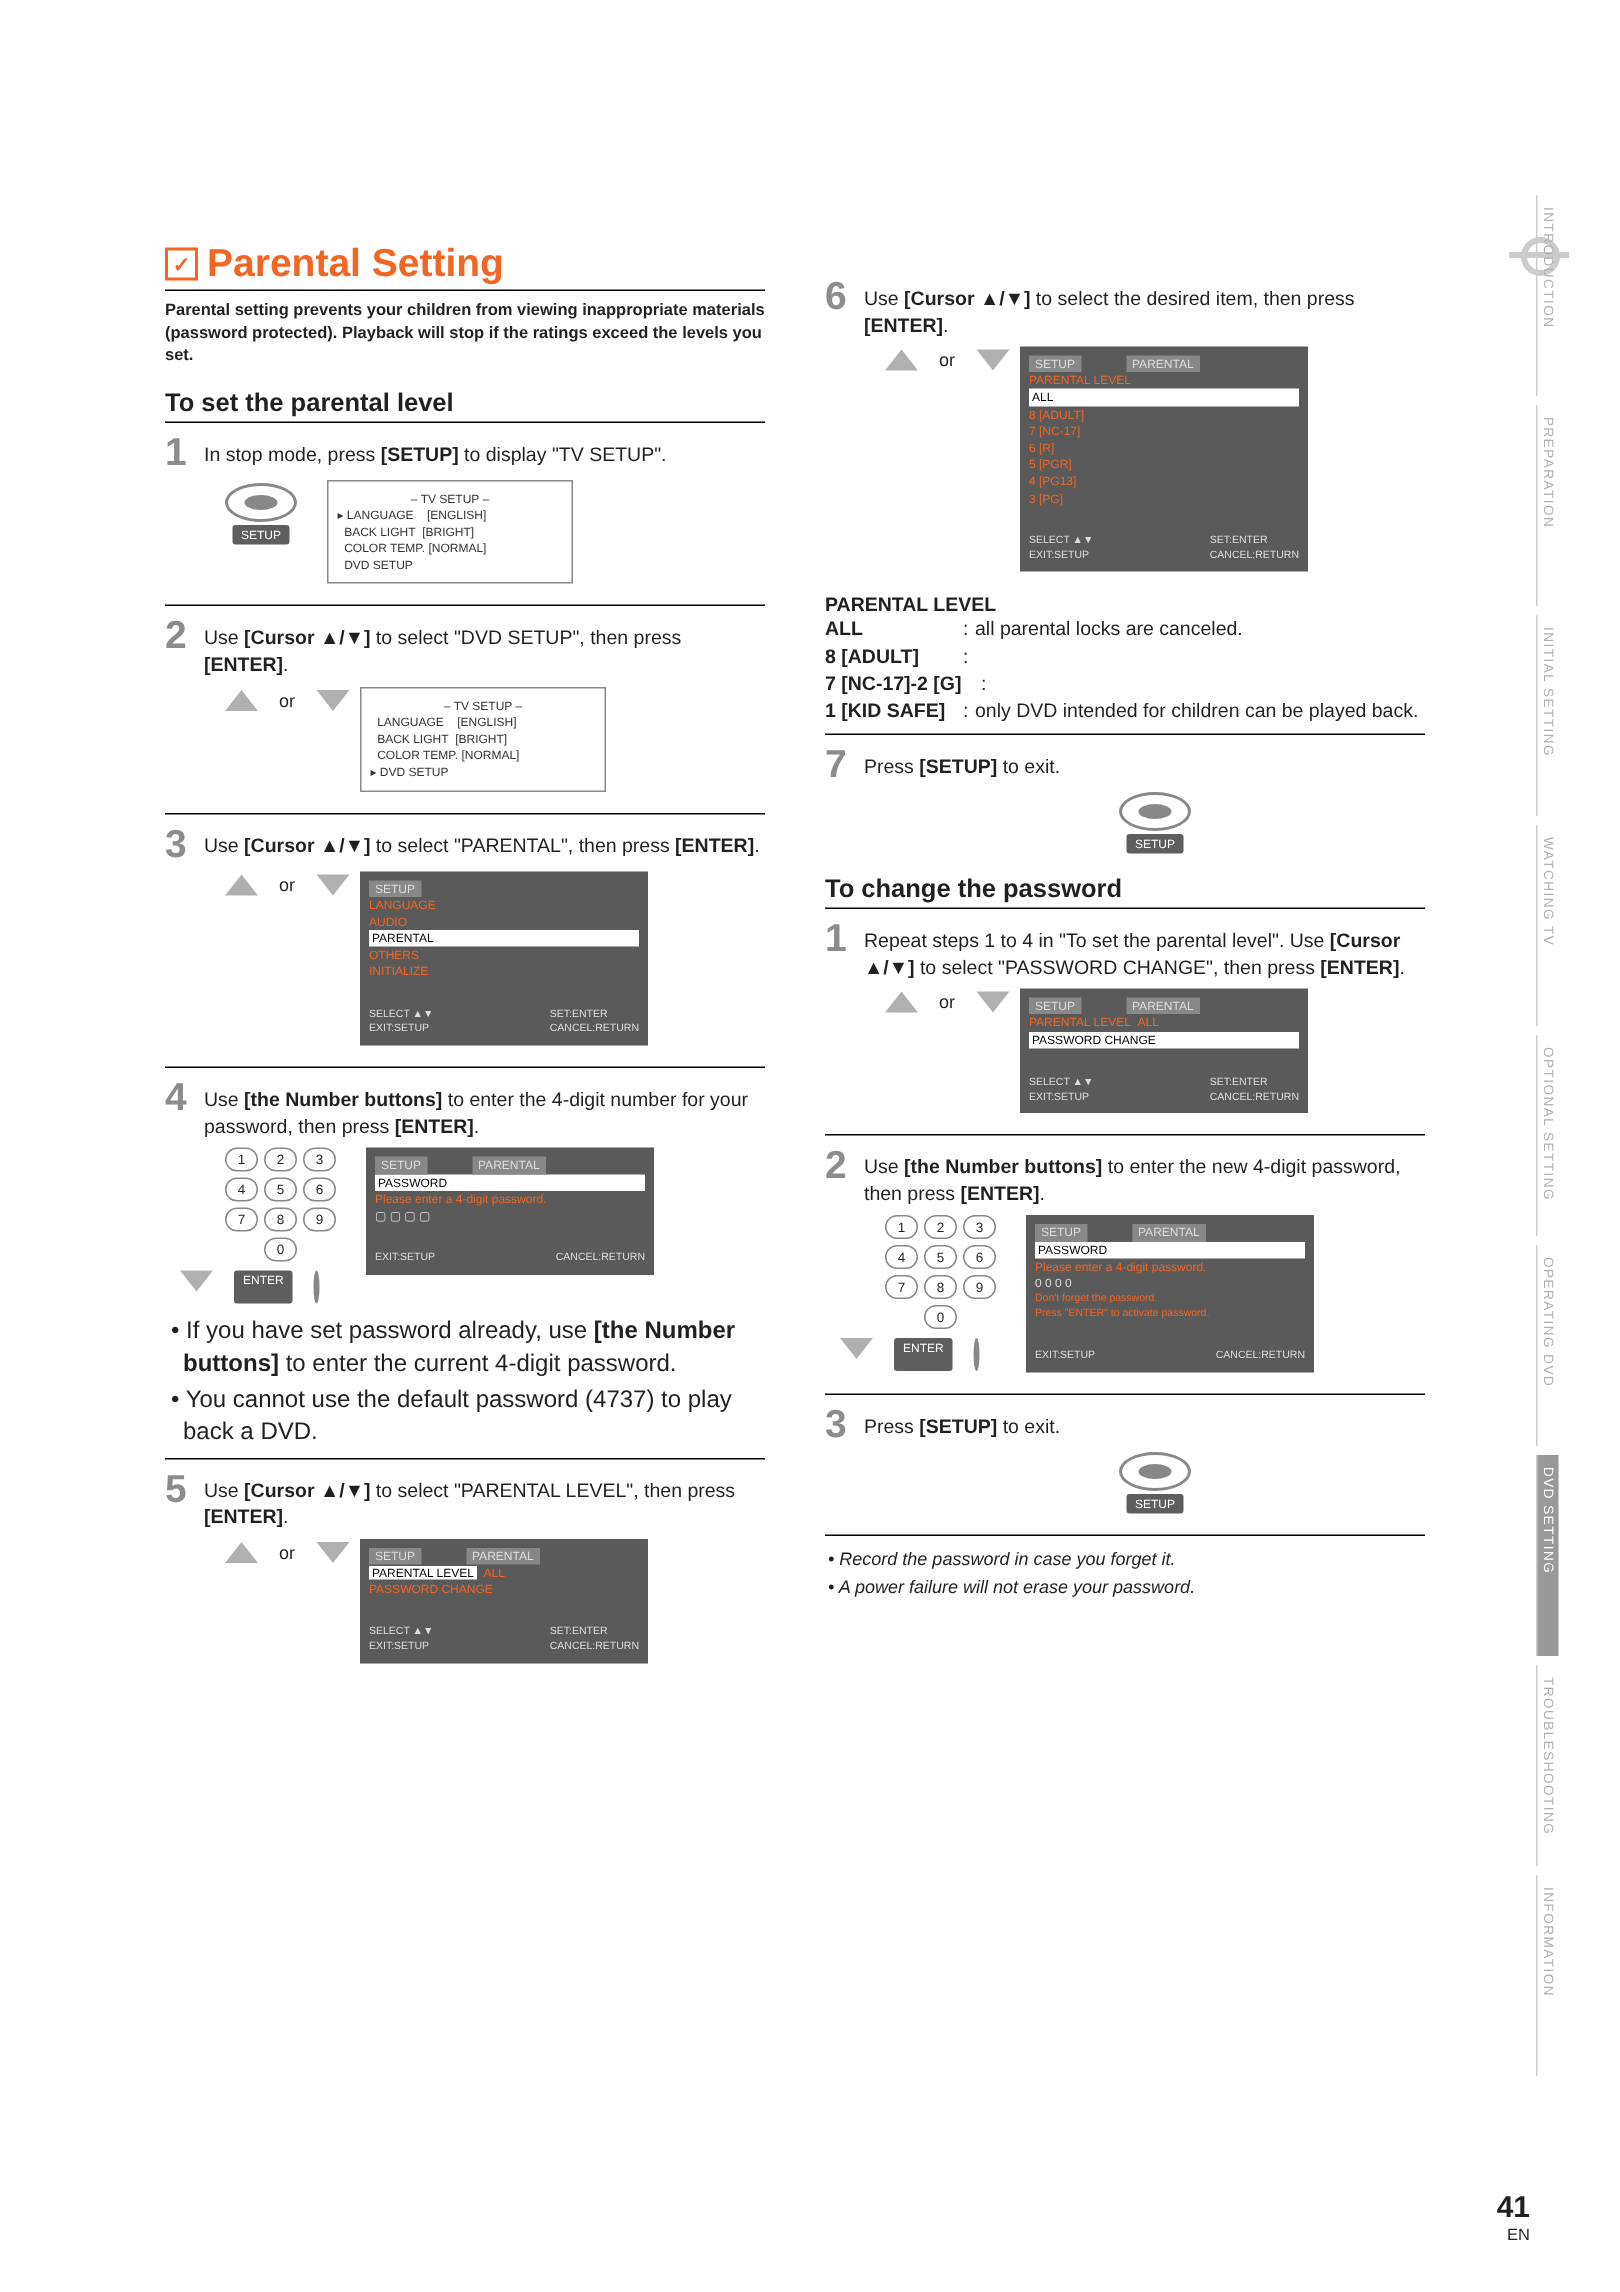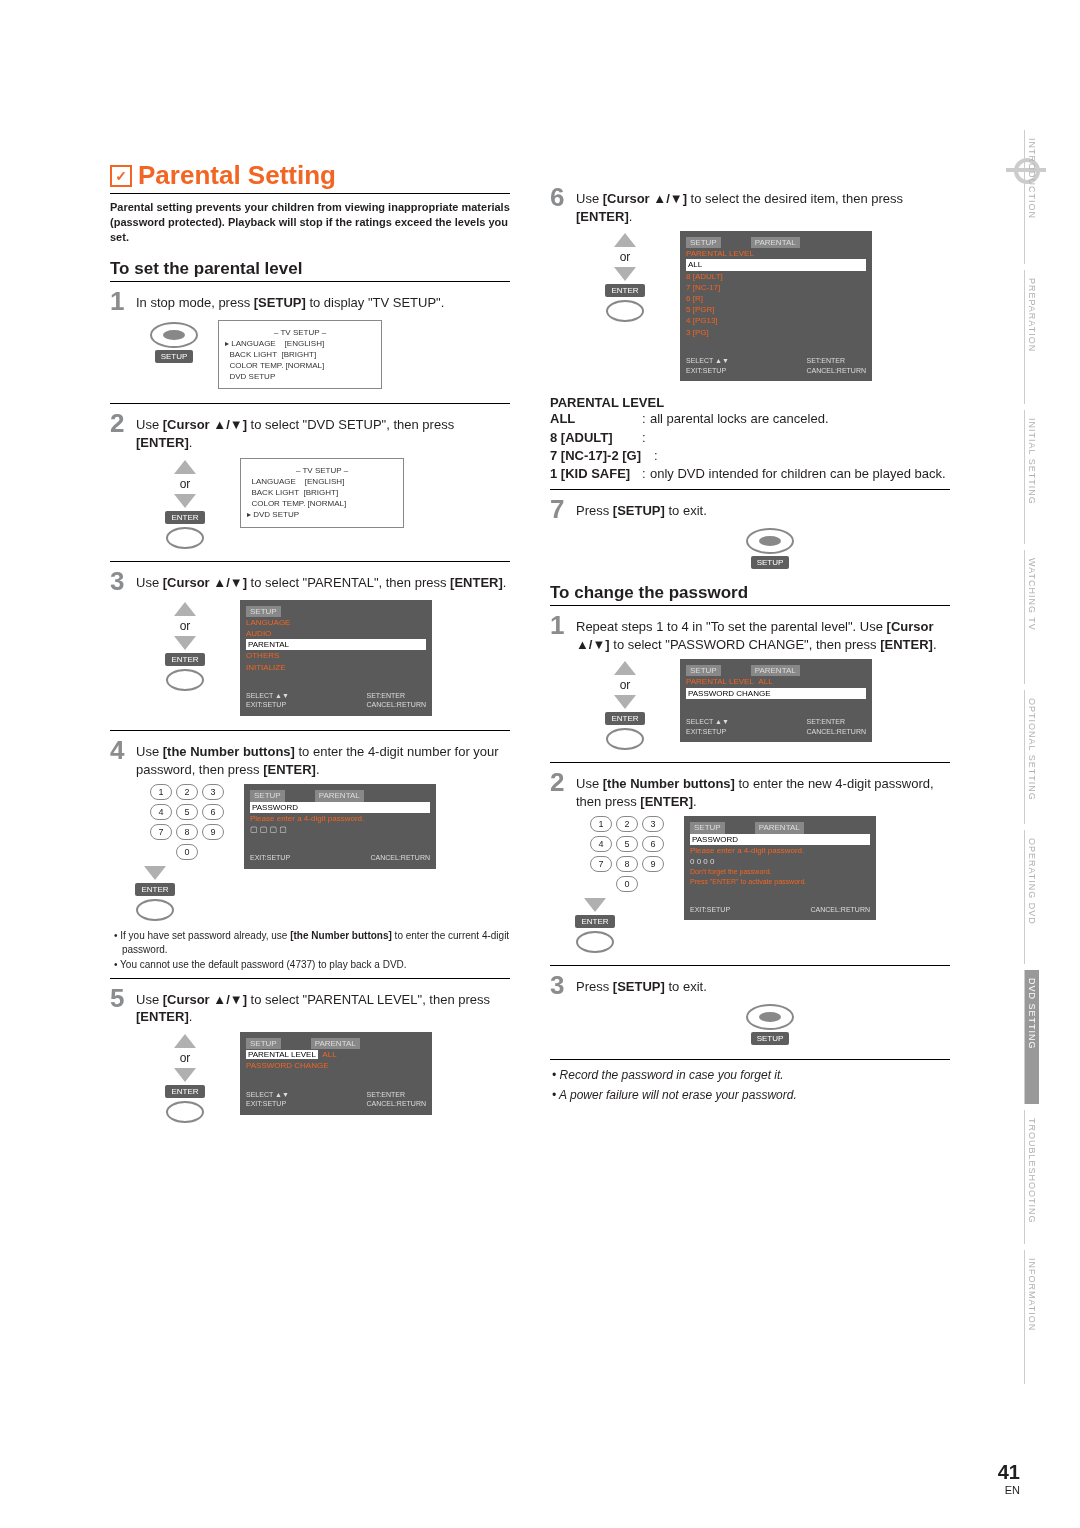--- a/index.html
+++ b/index.html
@@ -8,41 +8,41 @@
 .col { width:400px; }
 .title-row { display:flex; align-items:center; gap:6px; border-bottom:1px solid #000; padding-bottom:2px; margin-bottom:6px;}
 .title-row .cb { width:18px; height:18px; border:2px solid #f26522; display:inline-flex; align-items:center; justify-content:center; color:#f26522; font-size:14px; font-weight:bold;}
 .title-row h1 { margin:0; color:#f26522; font-size:26px; font-weight:bold; }
 .intro { font-size:11px; font-weight:bold; line-height:1.35; }
 h2.sec { font-weight:bold; font-size:17px; border-bottom:1px solid #000; padding-bottom:2px; margin:14px 0 6px;}
 .step { display:flex; gap:6px; font-size:13px; line-height:1.35; margin:4px 0 2px; }
 .step .n { font-size:26px; font-weight:bold; color:#8a8c8e; line-height:1; width:20px; flex-shrink:0;}
 .step .t { flex:1; padding-top:6px;}
 .hr { border:0; border-top:1px solid #000; margin:6px 0;}
-.bul { font-size:10px; line-height:1.35; padding-left:12px; text-indent:-8px; margin:2px 0;}
+.bul { font-size:16px; line-height:1.35; padding-left:12px; text-indent:-8px; margin:2px 0;}
 .defs { font-size:13px; line-height:1.4; }
 .defs .row { display:flex; }
 .defs .k { width:92px; font-weight:bold; flex-shrink:0;}
 .defs .c { width:8px; flex-shrink:0;}
 .defs .v { flex:1;}
 .sub-h { font-size:13px; font-weight:bold; margin-top:6px;}
 .note-box { border-top:1px solid #000; margin-top:14px; padding-top:4px;}
 .note-t { font-style:italic; font-weight:bold; font-size:15px;}
 .note-box .it { font-size:12px; font-style:italic; line-height:1.35; padding-left:10px; text-indent:-8px; margin:3px 0;}
 b { font-weight:bold;}
 
 
 .tabs { position:absolute; right:38px; top:130px; width:18px; }
 .tab { writing-mode:vertical-rl; font-size:9px; letter-spacing:1px; color:#b0b0b0; border-left:1px solid #ccc; padding:8px 2px; margin-bottom:6px; height:118px; display:flex; align-items:center;}
 .tab.active { background:#999; color:#fff; }
 .corner { position:absolute; right:40px; top:158px; width:18px; height:18px; border:4px solid #ccc; border-radius:50%;}
 .corner::after{content:"";position:absolute;right:-10px;top:6px;width:40px;height:4px;background:#ccc;}
 
 
-.rstack { display:flex; flex-direction:column; align-items:center; gap:3px; width:70px; margin:6px 0 6px 40px;}
+.rstack { display:flex; gap:14px; width:70px; margin:6px 0 6px 40px;}
 .rstack.tight { margin-left:10px;}
 .tri-up,.tri-dn { width:0;height:0;border-left:11px solid transparent;border-right:11px solid transparent;}
 .tri-up{border-bottom:14px solid #b0b0b0;}
 .tri-dn{border-top:14px solid #b0b0b0;}
 .ortx{font-size:12px;}
 .btn-lbl{background:#5e5e5e;color:#fff;font-size:8px;padding:2px 6px;border-radius:2px;}
 .oval{width:44px;height:22px;border:2px solid #888;border-radius:50%;display:flex;align-items:center;justify-content:center;}
 .oval .dot{width:22px;height:10px;background:#888;border-radius:50%;}
 .oval-sm{width:34px;height:18px;border:2px solid #888;border-radius:50%;}
 

